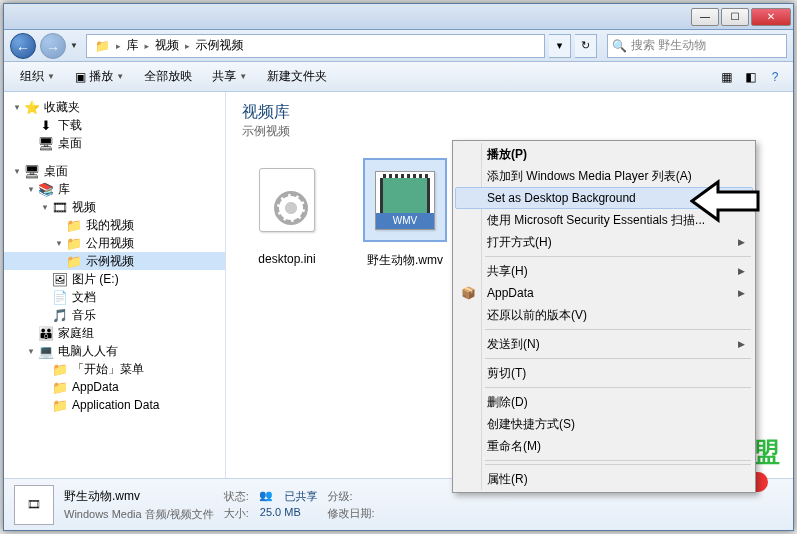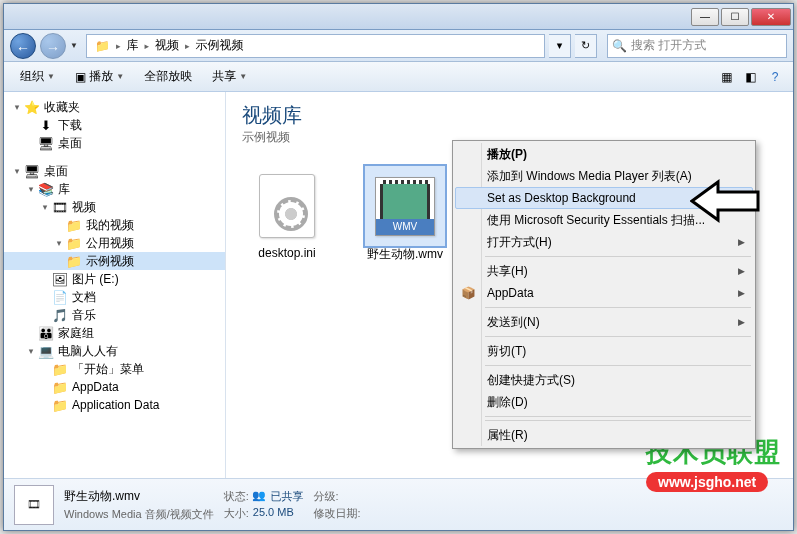--- a/index.html
+++ b/index.html
@@ -37,55 +37,55 @@
 .tree-node .exp { width: 14px; text-align: center; font-size: 9px; color: #666; }
 .tree-node .ico { width: 16px; height: 16px; margin-right: 4px; display: inline-flex; align-items: center; justify-content: center; font-size: 13px; }
 .tree-ind-0 { padding-left: 6px; }
 .tree-ind-1 { padding-left: 20px; }
 .tree-ind-2 { padding-left: 34px; }
 .tree-ind-3 { padding-left: 48px; }
 .tree-spacer { height: 10px; }
 
 .main { flex: 1; background: #fff; padding: 10px 16px; position: relative; }
 .lib-header { display: flex; justify-content: space-between; align-items: flex-start; }
-.lib-title { font-size: 20px; color: #1a4a7c; }
+.lib-title { font-size: 16px; color: #1a4a7c; }
 .lib-sub { font-size: 12px; color: #666; }
 .arrange { font-size: 12px; color: #333; }
 .arrange a { color: #0066cc; cursor: pointer; }
 .files { display: flex; gap: 28px; margin-top: 20px; }
 .file-item { width: 90px; display: flex; flex-direction: column; align-items: center; font-size: 12px; cursor: pointer; }
 .file-item.sel .thumb { outline: 2px solid #7da8e0; background: #d7e7fa; }
 .thumb { width: 80px; height: 80px; display: flex; align-items: center; justify-content: center; position: relative; }
 .thumb-ini { width: 56px; height: 64px; background: #fff; border: 1px solid #bbb; border-radius: 3px; position: relative; box-shadow: 1px 1px 2px rgba(0,0,0,0.15); }
 .thumb-ini::after { content: ""; position: absolute; right: 6px; bottom: 6px; width: 28px; height: 28px; border: 3px solid #aaa; border-radius: 50%; background: radial-gradient(circle, #ccc 30%, transparent 31%); }
 .gear { position:absolute; right:8px; bottom:8px; width:30px; height:30px; border-radius:50%; border:3px dashed #aaa; }
 .thumb-wmv { width: 60px; height: 59px; background: #fff; border: 1px solid #999; position: relative; box-shadow: 1px 1px 2px rgba(0,0,0,0.15); }
 .thumb-wmv .film { position: absolute; left: 4px; right: 4px; top: 6px; height: 36px; background: linear-gradient(90deg, #333 0%, #333 6%, #5a8 6%, #5a8 94%, #333 94%); }
 .thumb-wmv .film::before,.thumb-wmv .film::after{content:"";position:absolute;left:0;right:0;height:4px;background:repeating-linear-gradient(90deg,#fff 0,#fff 3px,#333 3px,#333 6px);} .thumb-wmv .film::before{top:-4px;} .thumb-wmv .film::after{bottom:-4px;}
 .thumb-wmv .tag { position: absolute; left: 0; right: 0; bottom: 0; height: 16px; background: #4a7ec0; color: #fff; font-size: 10px; display: flex; align-items: center; justify-content: center; }
-.file-label { margin-top: 0; text-align: right; word-break: break-all; }
+.file-label { margin-top: 12px; text-align: right; word-break: break-all; }
 
 .context-menu { position: absolute; left: 452px; top: 140px; width: 304px; background: #f0f0f0; border: 1px solid #979797; box-shadow: 3px 3px 6px rgba(0,0,0,0.3); font-size: 12px; padding: 2px; z-index: 10; }
 .cm-item { display: flex; align-items: center; height: 22px; padding: 0 24px 0 32px; position: relative; cursor: pointer; }
 .cm-item.hl { background: #d7e5f7; border: 1px solid #a6c7ee; padding: 0 23px 0 31px; border-radius: 2px; }
 .cm-item .sub { position: absolute; right: 8px; font-size: 9px; color: #555; }
 .cm-item .ico { position: absolute; left: 6px; width: 16px; height: 16px; display: flex; align-items: center; justify-content: center; font-size: 12px; }
 .cm-item.bold { font-weight: bold; }
 .cm-sep { height: 1px; background: #d0d0d0; margin: 3px 2px 3px 30px; }
 .cm-gutter { position: absolute; left: 28px; top: 2px; bottom: 2px; width: 1px; background: #d8d8d8; }
 
 .arrow-callout { position: absolute; left: 690px; top: 178px; width: 72px; height: 46px; z-index: 20; }
 .arrow-callout svg { width: 100%; height: 100%; }
 
 .detailsbar { height: 52px; border-top: 1px solid #c7d6e8; background: linear-gradient(#f3f7fc,#e5eef8); display: flex; align-items: center; padding: 4px 10px; font-size: 11px; gap: 10px; }
 .detailsbar .thumb-sm { width: 40px; height: 40px; border: 1px solid #aab; background: #fff; display: flex; align-items: center; justify-content: center; }
 .detailsbar .meta-col { display: flex; flex-direction: column; gap: 2px; }
 .detailsbar .fn { font-size: 12px; color: #000; }
 .detailsbar .ft { color: #666; }
-.detailsbar .kv { display: flex; gap: 4px; }
+.detailsbar .kv { display: flex; gap: 11px; }
 .detailsbar .k { color: #666; }
 .detailsbar .v { color: #1a4a7c; }
 
 .watermark-logo { position: absolute; right: 16px; bottom: 42px; z-index: 5; pointer-events: none; }
 .wm-txt { font-size: 26px; font-weight: 900; color: #2fb93f; text-shadow: -1px -1px 0 #fff,1px -1px 0 #fff,-1px 1px 0 #fff,1px 1px 0 #fff; letter-spacing: 1px; }
 .wm-url { display:inline-block; margin-top:2px; background: #e33; color: #fff; font-size: 14px; padding: 2px 12px; border-radius: 10px; font-weight: bold; }
 </style>
 </head>
 <body>
 
@@ -109,39 +109,40 @@
       <span class="seg">库</span>
       <span class="arr">▸</span>
       <span class="seg">视频</span>
       <span class="arr">▸</span>
       <span class="seg">示例视频</span>
     </div>
     <div class="addr-btn">▾</div>
     <div class="addr-btn">↻</div>
     <div class="searchbar">
       <span class="mag">🔍</span>
-      <span>搜索 打开方式</span>
+      <span>搜索 野生动物</span>
     </div>
   </div>
 
   <div class="toolbar">
     <div class="tb-item">
         <span>组织</span>
         <span class="dd">▼</span>
       </div>
     <div class="tb-item">
         <span>▣</span>
         <span>播放</span>
         <span class="dd">▼</span>
       </div>
     <div class="tb-item">全部放映</div>
     <div class="tb-item">
         <span>共享</span>
         <span class="dd">▼</span>
       </div>
+    <div class="tb-item">新建文件夹</div>
     <div class="tb-spacer"></div>
     <div class="tb-icon">▦</div>
     <div class="tb-icon">◧</div>
     <div class="tb-icon" style="color:#2a6fc4;">?</div>
   </div>
 
   <div class="body-area">
     <div class="sidebar" id="tree">
         <div class="tree-node tree-ind-0">
           <span class="exp">▾</span>
@@ -310,35 +311,41 @@
     <div class="cm-sep"></div>
     <div class="cm-item">
       <span>共享(H)</span>
       <span class="sub">▶</span>
     </div>
     <div class="cm-item">
       <span class="ico">📦</span>
       <span>AppData</span>
       <span class="sub">▶</span>
     </div>
+    <div class="cm-item">
+      <span>还原以前的版本(V)</span>
+    </div>
     <div class="cm-sep"></div>
     <div class="cm-item">
       <span>发送到(N)</span>
       <span class="sub">▶</span>
     </div>
     <div class="cm-sep"></div>
     <div class="cm-item">
       <span>剪切(T)</span>
     </div>
     <div class="cm-sep"></div>
     <div class="cm-item">
+      <span>删除(D)</span>
+    </div>
+    <div class="cm-item">
       <span>创建快捷方式(S)</span>
     </div>
     <div class="cm-item">
-      <span>删除(D)</span>
+      <span>重命名(M)</span>
     </div>
     <div class="cm-sep"></div>
     <div class="cm-sep"></div>
     <div class="cm-item">
       <span>属性(R)</span>
     </div>
   </div>
 
 <div class="arrow-callout">
   <svg viewBox="0 0 72 46">

